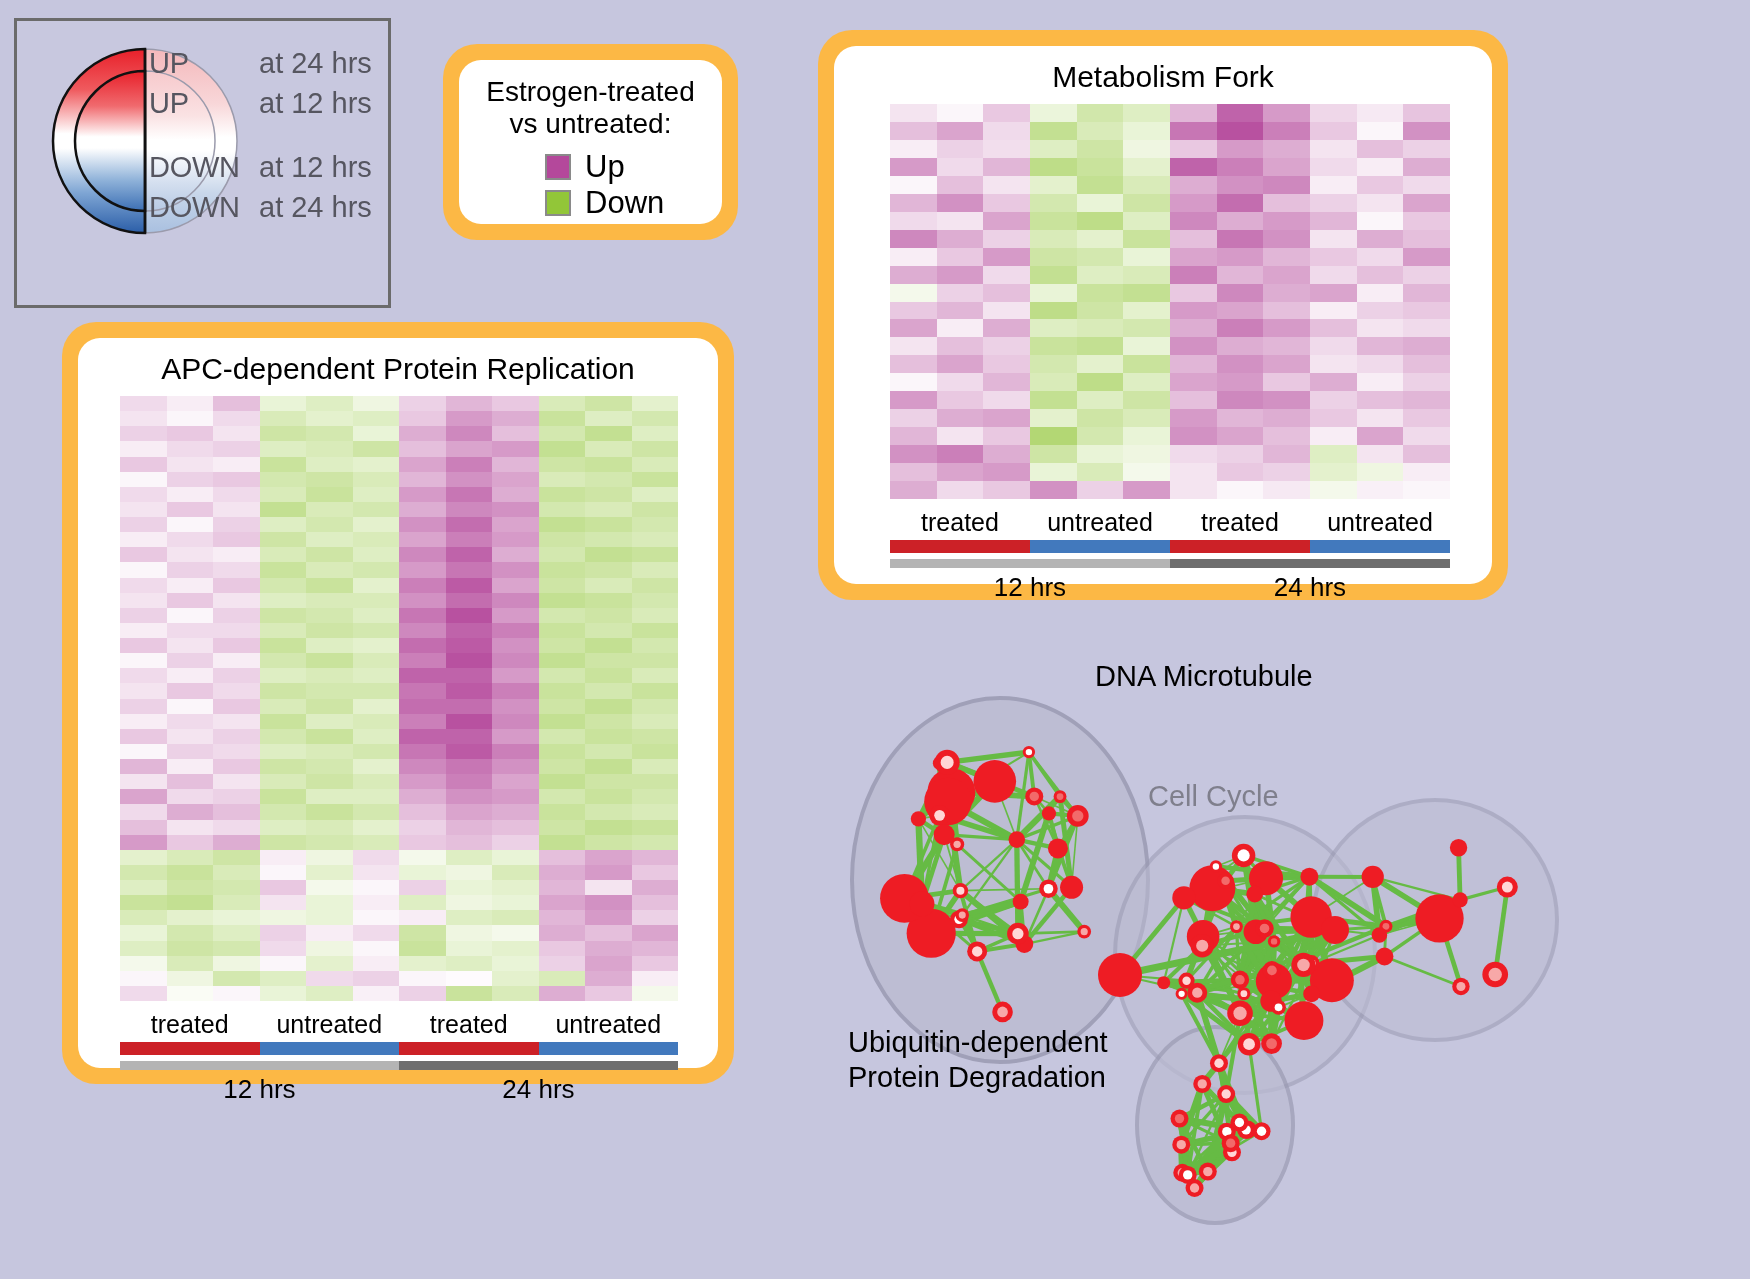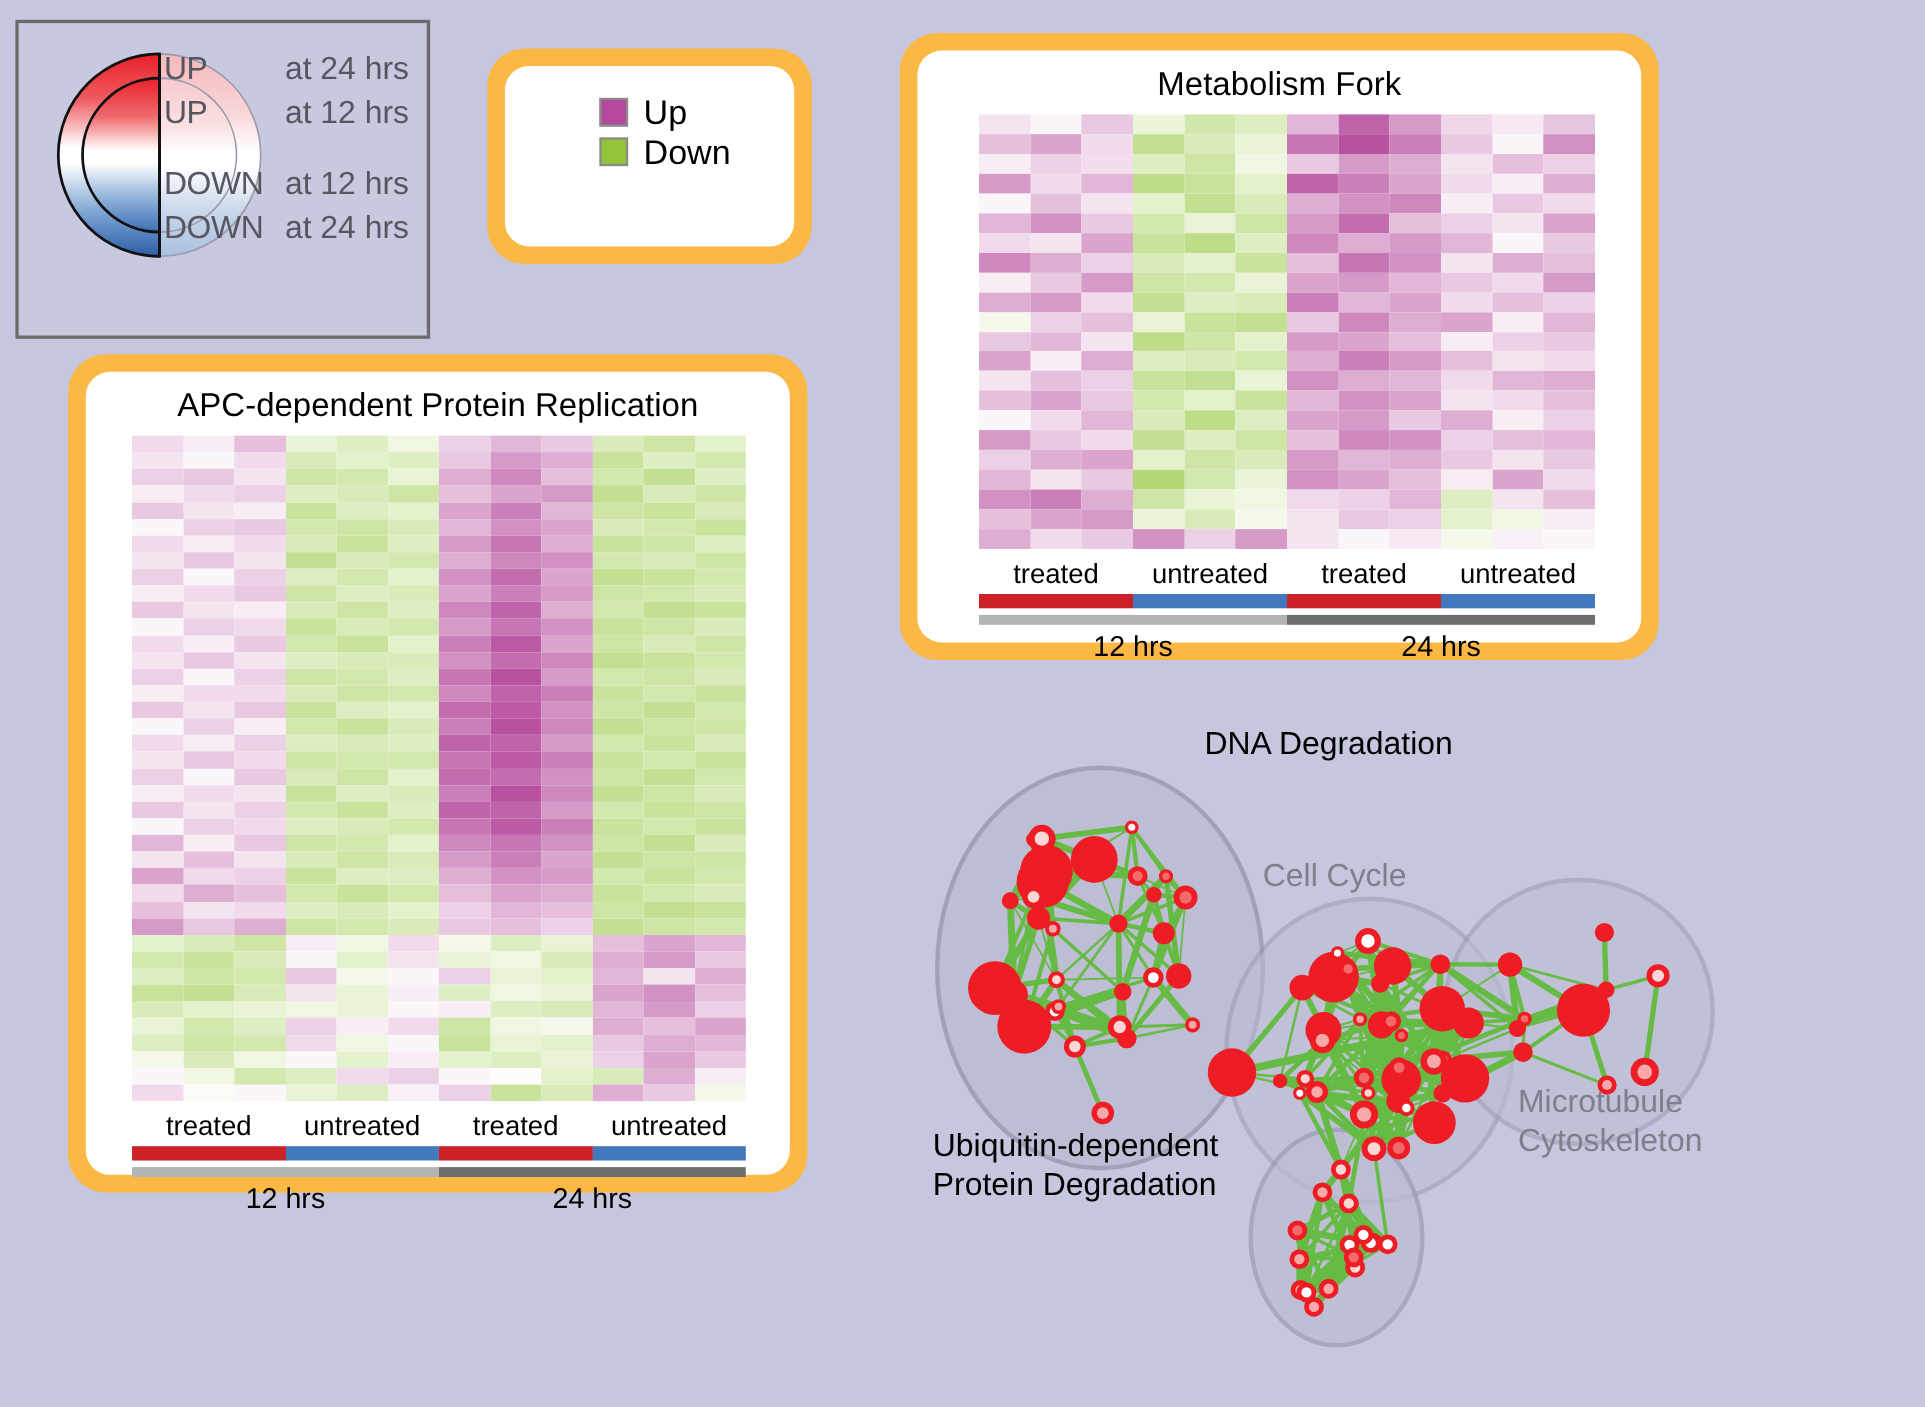--- a/index.html
+++ b/index.html
@@ -140,20 +140,24 @@
       </div>
       <div class="cw-row">
         <span class="k">DOWN</span>
         <span class="v">at 24 hrs</span>
       </div>
     </div>
   </div>
 
   <div class="panel" id="estrogen-legend-panel">
     <div class="inner">
+      <div class="leg-title">
+        <div>Estrogen-treated</div>
+        <div>vs untreated:</div>
+      </div>
       <div class="leg-items">
         <div class="leg-item">
           <span class="leg-swatch" id="sw-up" style="background: rgb(180, 72, 155);"></span>
           <span class="leg-label">Up</span>
         </div>
         <div class="leg-item">
           <span class="leg-swatch" id="sw-down" style="background: rgb(146, 198, 56);"></span>
           <span class="leg-label">Down</span>
         </div>
       </div>
@@ -1673,24 +1677,22 @@
           </g>
           <g>
             <circle cx="330" cy="355" r="22" fill="#ee1c24"></circle>
           </g>
           <g>
             <circle cx="545" cy="310" r="14" fill="#ee1c24"></circle>
           </g>
         </g>
     </svg>
 
-    <div class="net-label" id="label-dna-metabolism">DNA Degradation</div>
+    <div class="net-label" id="label-dna-metabolism">DNA Microtubule</div>
     <div class="net-label" id="label-cell-cycle">Cell Cycle</div>
-    <div class="net-label" id="label-microtubule">Microtubule
-Cytoskeleton</div>
     <div class="net-label" id="label-ubiquitin">Ubiquitin-dependent
 Protein Degradation</div>
   </div>
 
   <svg class="fig" style="pointer-events:none">
     <polygon fill="#fcb845" points="1050,600 1090,600 1058,855 1085,855 1045,905 1003,856 1030,856"></polygon>
     <polygon fill="#fcb845" points="734,958 1185,1030 1185,1003 1243,1048 1182,1092 1182,1066 731,996"></polygon>
   </svg>
 
 </div>

